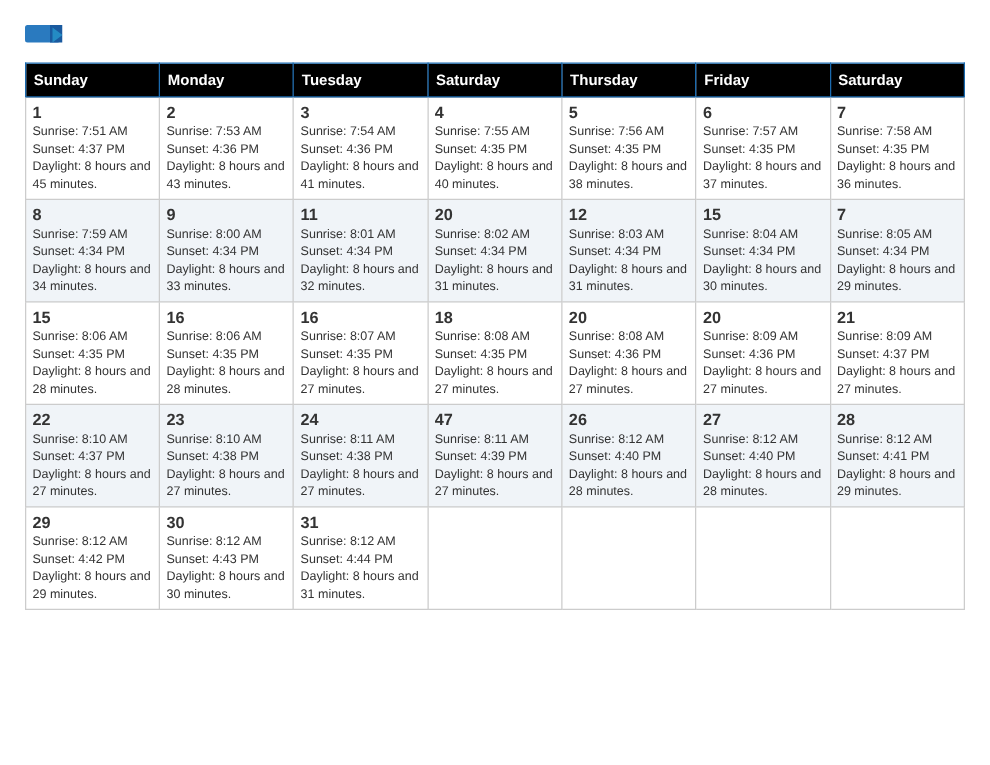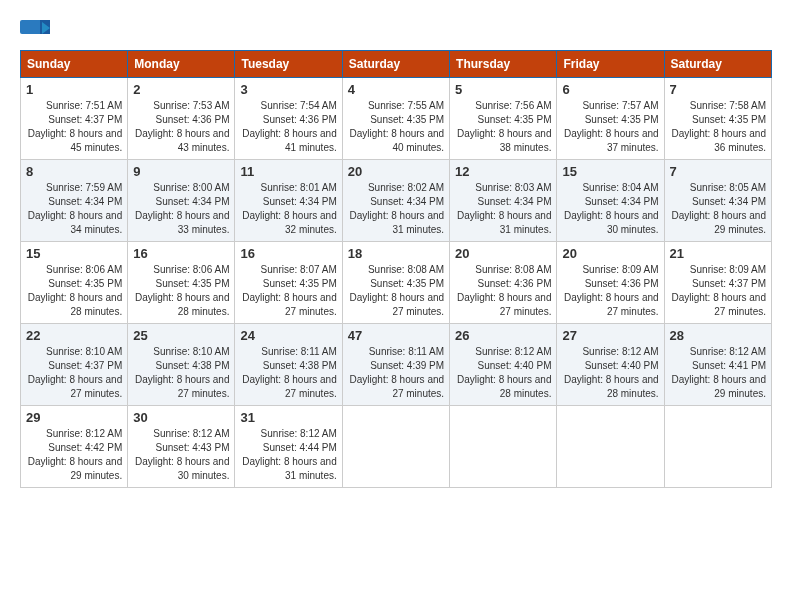--- a/index.html
+++ b/index.html
@@ -32,21 +32,21 @@
     .location-title {
       font-size: 14px;
       color: #555;
     }
     .calendar-table {
       width: 100%;
       border-collapse: collapse;
       font-size: 11px;
     }
     .calendar-table th {
-      background-color: #c2410c;
+      background-color: #000000;
       color: white;
       text-align: left;
       padding: 6px 6px;
       font-size: 12px;
       font-weight: bold;
       border: 1px solid #1a6aaf;
     }
     .calendar-table td {
       vertical-align: top;
       border: 1px solid #ccc;
@@ -62,21 +62,20 @@
       font-size: 13px;
       font-weight: bold;
       color: #333;
       display: block;
       margin-bottom: 2px;
     }
     .day-detail {
       font-size: 10px;
       color: #333;
       line-height: 1.4;
-      text-align: right;
     }
     .empty-cell {
       background: #fff !important;
     }
     .logo-row {
       display: flex;
       align-items: center;
       gap: 2px;
     }
   </style>
@@ -203,21 +202,21 @@
           <span class="day-number">21</span>
           <div class="day-detail">Sunrise: 8:09 AM<br>Sunset: 4:37 PM<br>Daylight: 8 hours and 27 minutes.</div>
         </td>
       </tr>
       <tr>
         <td>
           <span class="day-number">22</span>
           <div class="day-detail">Sunrise: 8:10 AM<br>Sunset: 4:37 PM<br>Daylight: 8 hours and 27 minutes.</div>
         </td>
         <td>
-          <span class="day-number">25</span>
+          <span class="day-number">23</span>
           <div class="day-detail">Sunrise: 8:10 AM<br>Sunset: 4:38 PM<br>Daylight: 8 hours and 27 minutes.</div>
         </td>
         <td>
           <span class="day-number">24</span>
           <div class="day-detail">Sunrise: 8:11 AM<br>Sunset: 4:38 PM<br>Daylight: 8 hours and 27 minutes.</div>
         </td>
         <td>
           <span class="day-number">47</span>
           <div class="day-detail">Sunrise: 8:11 AM<br>Sunset: 4:39 PM<br>Daylight: 8 hours and 27 minutes.</div>
         </td>

